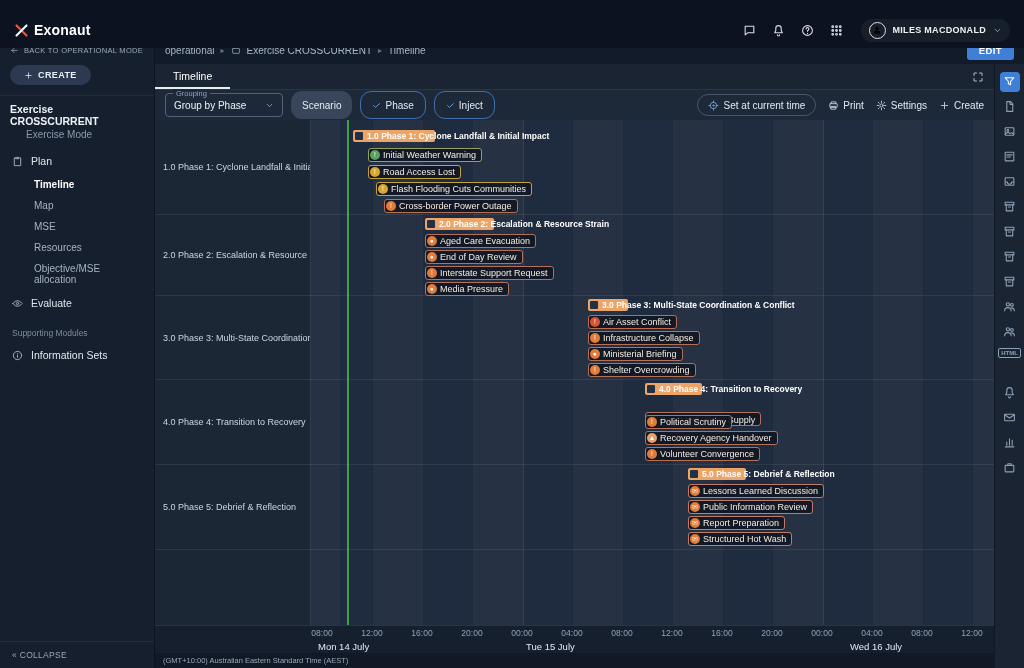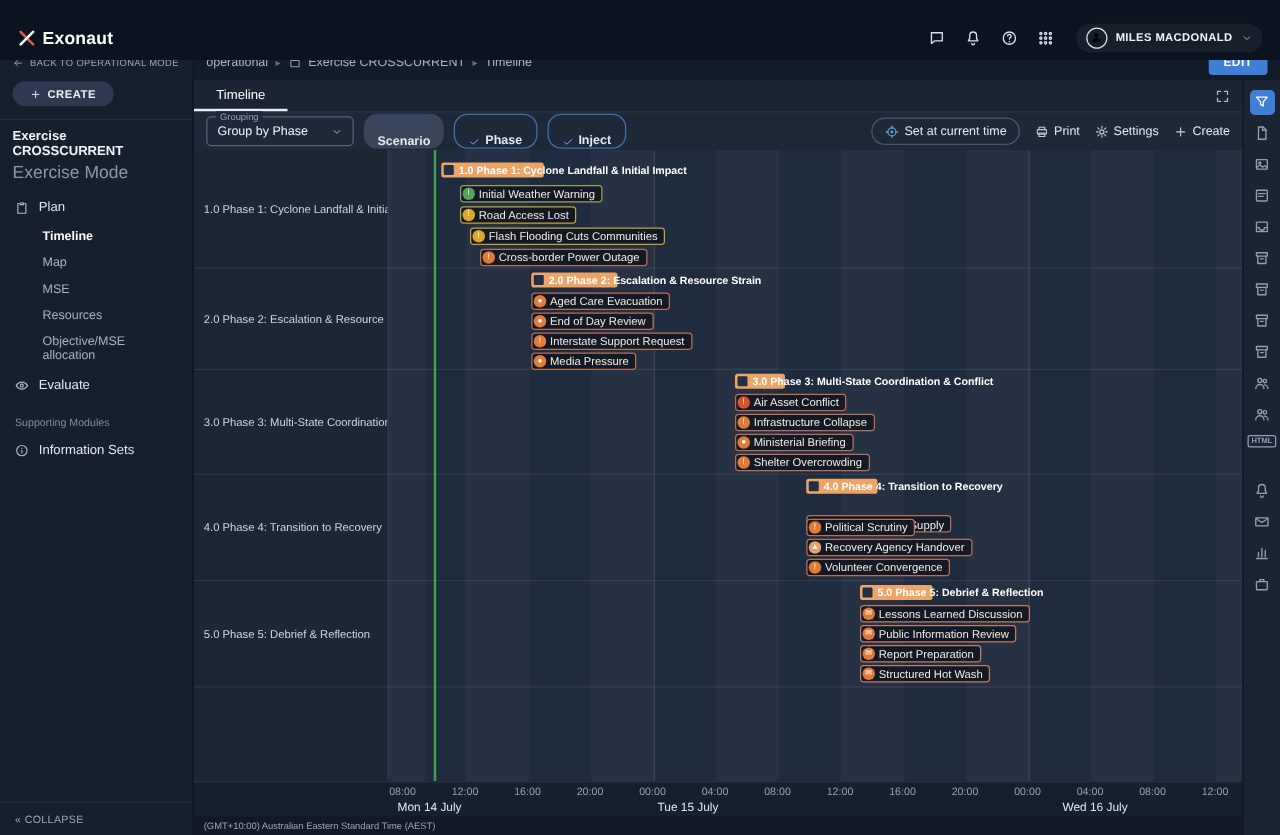--- a/index.html
+++ b/index.html
@@ -24,21 +24,21 @@
   .avatar svg{width:10px;height:10px;}
   .user-name{font-size:9px;font-weight:bold;color:#eef2f8;letter-spacing:.3px;}
   .caret{color:#aeb9c9;}
 
   
   .sidebar{position:absolute;left:0;top:36px;bottom:0;width:155px;background:#161f2d;border-right:1px solid #0d1420;display:flex;flex-direction:column;z-index:4;}
   .back{display:flex;align-items:center;gap:5px;padding:10px 10px 6px;font-size:7.5px;letter-spacing:.3px;color:#9aa7ba;cursor:pointer;}
   .create-btn{margin:4px 10px 10px;display:inline-flex;align-items:center;gap:5px;background:#2d3950;color:#e9eff7;font-size:9px;font-weight:bold;letter-spacing:.4px;padding:5px 14px;border-radius:13px;width:fit-content;}
   .ex-block{border-top:1px solid rgba(255,255,255,.06);padding-top:7px;}
   .ex-name{padding:0 10px 2px;font-size:10.5px;font-weight:bold;color:#eef3f9;}
-  .ex-mode{padding:0 10px 8px;font-size:14px;color:#8c99ad;}
+  .ex-mode{padding:0 10px 8px;font-size:10px;color:#8c99ad;margin-left:16px;}
   .nav-item{display:flex;align-items:center;gap:8px;padding:7px 12px;font-size:10.5px;color:#dfe6ef;cursor:pointer;}
   .nav-item .icn{color:#aab6c8;}
   .nav-sub{padding:5px 12px 5px 34px;font-size:10px;color:#a6b2c5;cursor:pointer;}
   .nav-sub.active{color:#fff;font-weight:bold;}
   .nav-section{padding:12px 12px 4px;font-size:8.5px;color:#7e8ca0;}
   .collapse{margin-top:auto;padding:8px 12px;font-size:8.5px;color:#9aa7ba;border-top:1px solid rgba(255,255,255,.06);cursor:pointer;letter-spacing:.3px;}
 
   
   .breadcrumbbar{position:absolute;left:155px;top:36px;right:0;height:28px;background:#121b29;display:flex;align-items:center;gap:6px;padding:0 10px;font-size:10px;color:#a8b4c6;z-index:3;}
   .breadcrumbbar .sep{color:#64748c;font-size:8px;}
@@ -58,21 +58,21 @@
   .content{position:absolute;left:155px;top:64px;right:30px;bottom:0;background:#1d2939;display:flex;flex-direction:column;z-index:2;}
   .tabbar{height:26px;background:#1a2433;border-bottom:1px solid rgba(255,255,255,.08);display:flex;align-items:stretch;}
   .tab{display:flex;align-items:center;padding:0 18px;font-size:10.5px;color:#fff;border-bottom:2px solid #e7edf5;cursor:pointer;}
   .fullscreen-btn{margin-left:auto;align-self:center;margin-right:10px;color:#aeb9c9;cursor:pointer;}
 
   .toolbar{height:30px;display:flex;align-items:center;gap:8px;padding:0 10px;}
   .select{position:relative;display:flex;align-items:center;gap:6px;border:1px solid #55617a;border-radius:4px;height:24px;padding:0 8px;min-width:118px;cursor:pointer;}
   .select .flabel{position:absolute;top:-5px;left:7px;font-size:7.5px;color:#93a1b8;background:#1d2939;padding:0 3px;}
   .select .sval{font-size:10px;color:#eef3f9;}
   .select .icn{margin-left:auto;color:#aab6c8;}
-  .chip{display:inline-flex;align-items:flex-end;gap:4px;height:28px;padding:0 11px;border-radius:11px;font-size:10px;color:#e3e9f2;background:#39455a;cursor:pointer;font-weight:bold;}
+  .chip{display:inline-flex;align-items:center;gap:4px;height:28px;padding:0 11px;border-radius:11px;font-size:10px;color:#e3e9f2;background:#39455a;cursor:pointer;}
   .chip.chk{background:transparent;border:1px solid #3f6fae;}
   .chip .ck{color:#7fb3f7;}
   .tb-right{margin-left:auto;display:flex;align-items:center;gap:12px;}
   .pill-btn{display:inline-flex;align-items:center;gap:5px;border:1px solid #4a5568;border-radius:13px;height:22px;padding:0 10px;font-size:10px;color:#e3e9f2;}
   .pill-btn .icn{color:#6fa3e0;}
   .txt-btn{display:inline-flex;align-items:center;gap:4px;font-size:10px;color:#e3e9f2;}
   .txt-btn .icn{color:#c3cddb;}
 
   
   .chart{flex:1;display:flex;flex-direction:column;min-height:0;}

